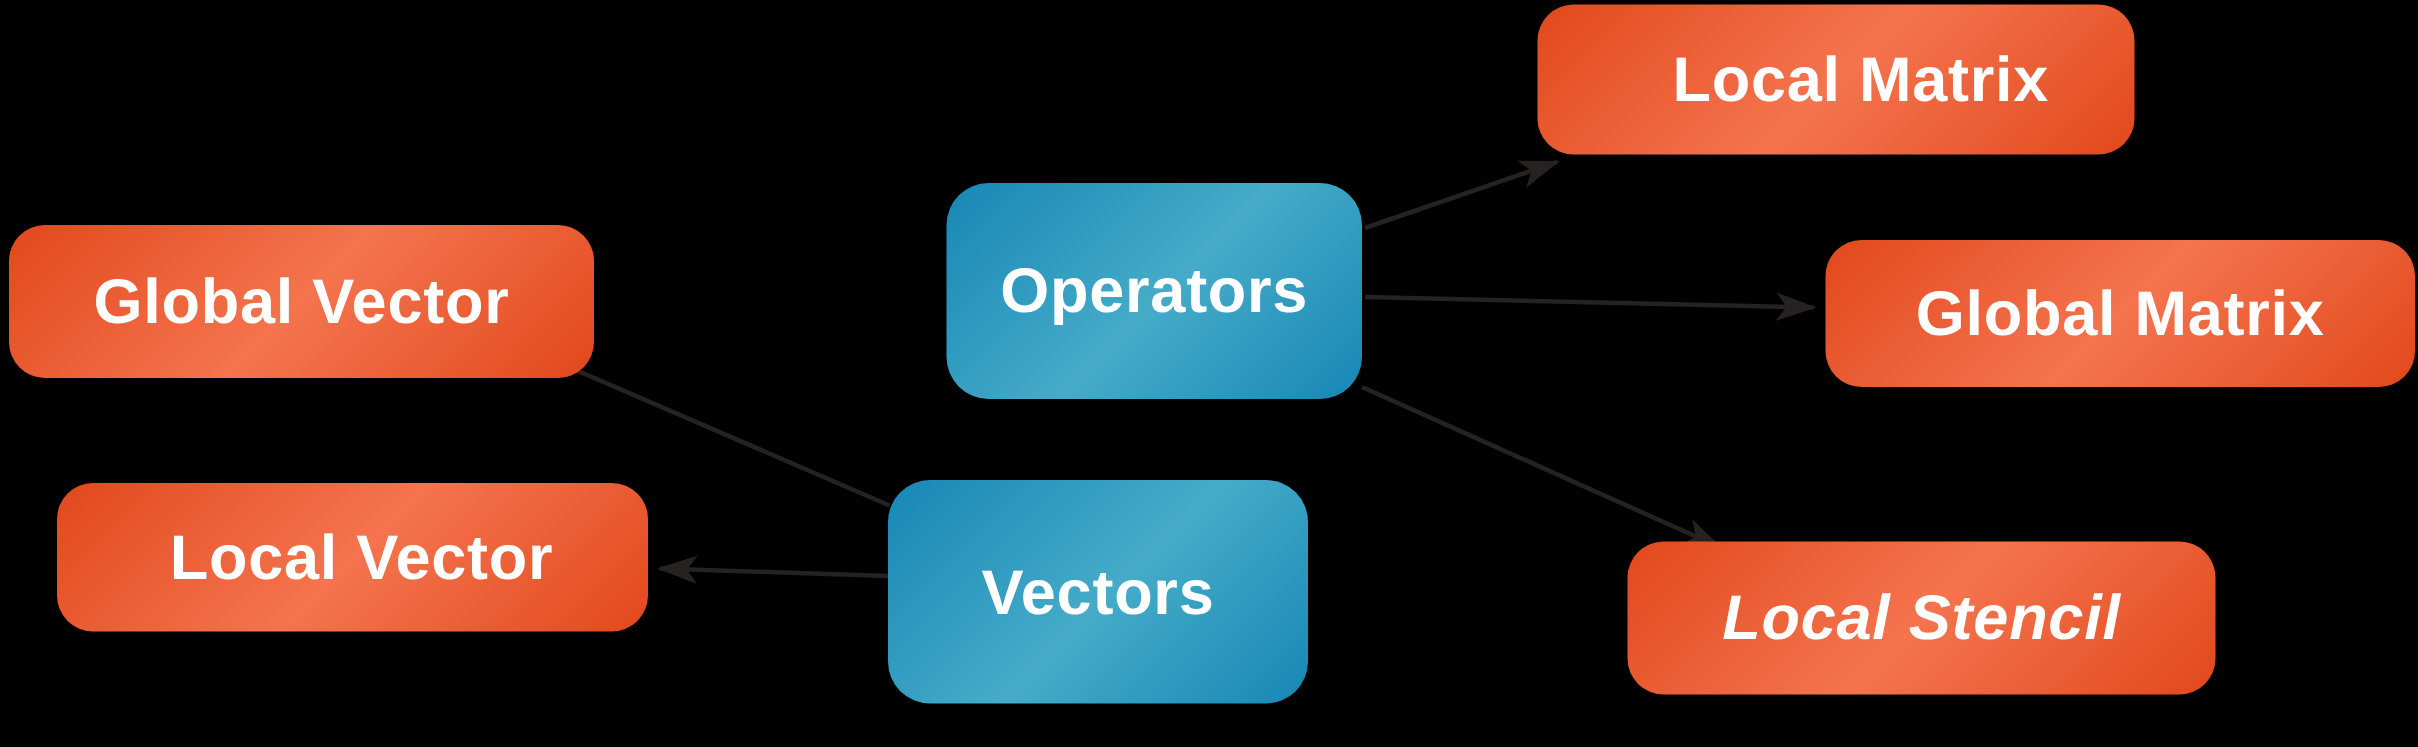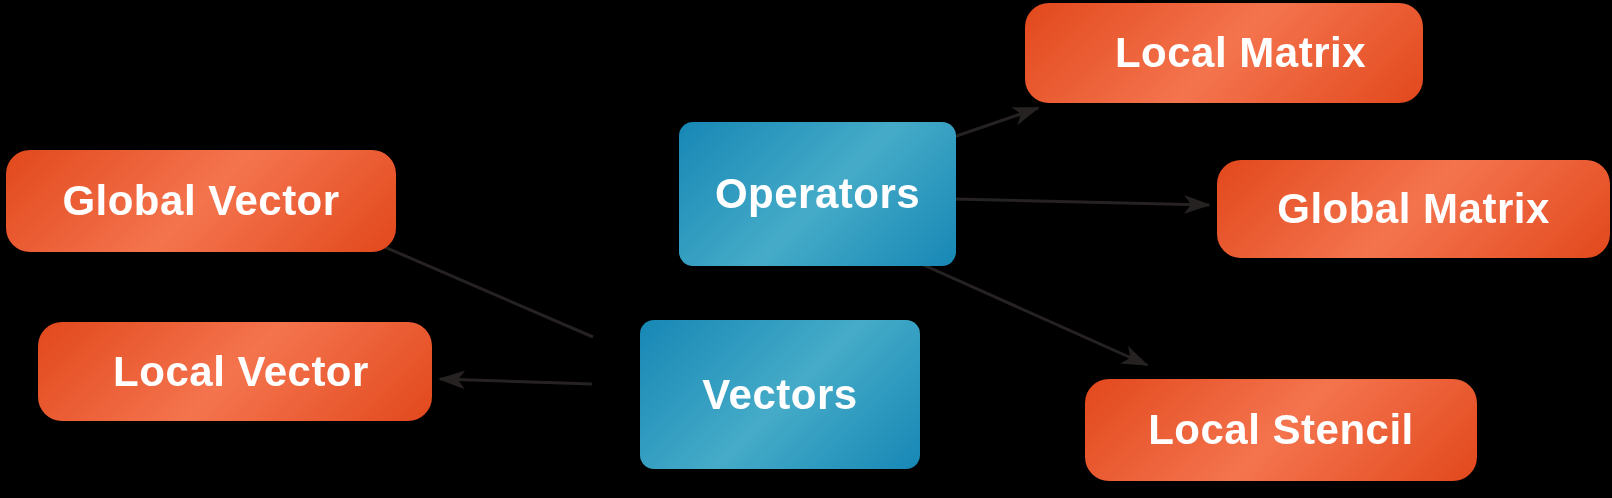--- a/index.html
+++ b/index.html
@@ -25,23 +25,22 @@
     display:flex;
     align-items:center;
     justify-content:center;
     box-sizing:border-box;
   }
   .node.orange{
     border-radius:24px;
     background:linear-gradient(135deg,var(--orange-dark) 0%,var(--orange-light) 50%,var(--orange-dark) 100%);
   }
   .node.blue{
-    border-radius:14px;
+    border-radius:28px;
     background:linear-gradient(135deg,var(--blue-dark) 0%,var(--blue-light) 52%,var(--blue-dark) 100%);
-    margin-left:48px;
   }
   .node .label{
     color:var(--text,#fff);
     font-size:42px;
     font-weight:600;
     letter-spacing:0.5px;
     white-space:nowrap;
   }
 </style>
 </head>
@@ -74,17 +73,17 @@
       </div>
       <div class="node orange" style="left: 38px; top: 322px; width: 394px; height: 99px; padding-left: 12px;">
         <span class="label">Local Vector</span>
       </div>
       <div class="node orange" style="left: 1025px; top: 3px; width: 398px; height: 100px; padding-left: 33px;">
         <span class="label">Local Matrix</span>
       </div>
       <div class="node orange" style="left: 1217px; top: 160px; width: 393px; height: 98px;">
         <span class="label">Global Matrix</span>
       </div>
-      <div class="node orange" style="left: 1085px; top: 379px; width: 392px; height: 102px;">
+      <div class="node orange" style="left: 1085px; top: 361px; width: 392px; height: 102px; font-style: italic;">
         <span class="label">Local Stencil</span>
       </div>
     </div>
 </div>
 
 </body></html>

